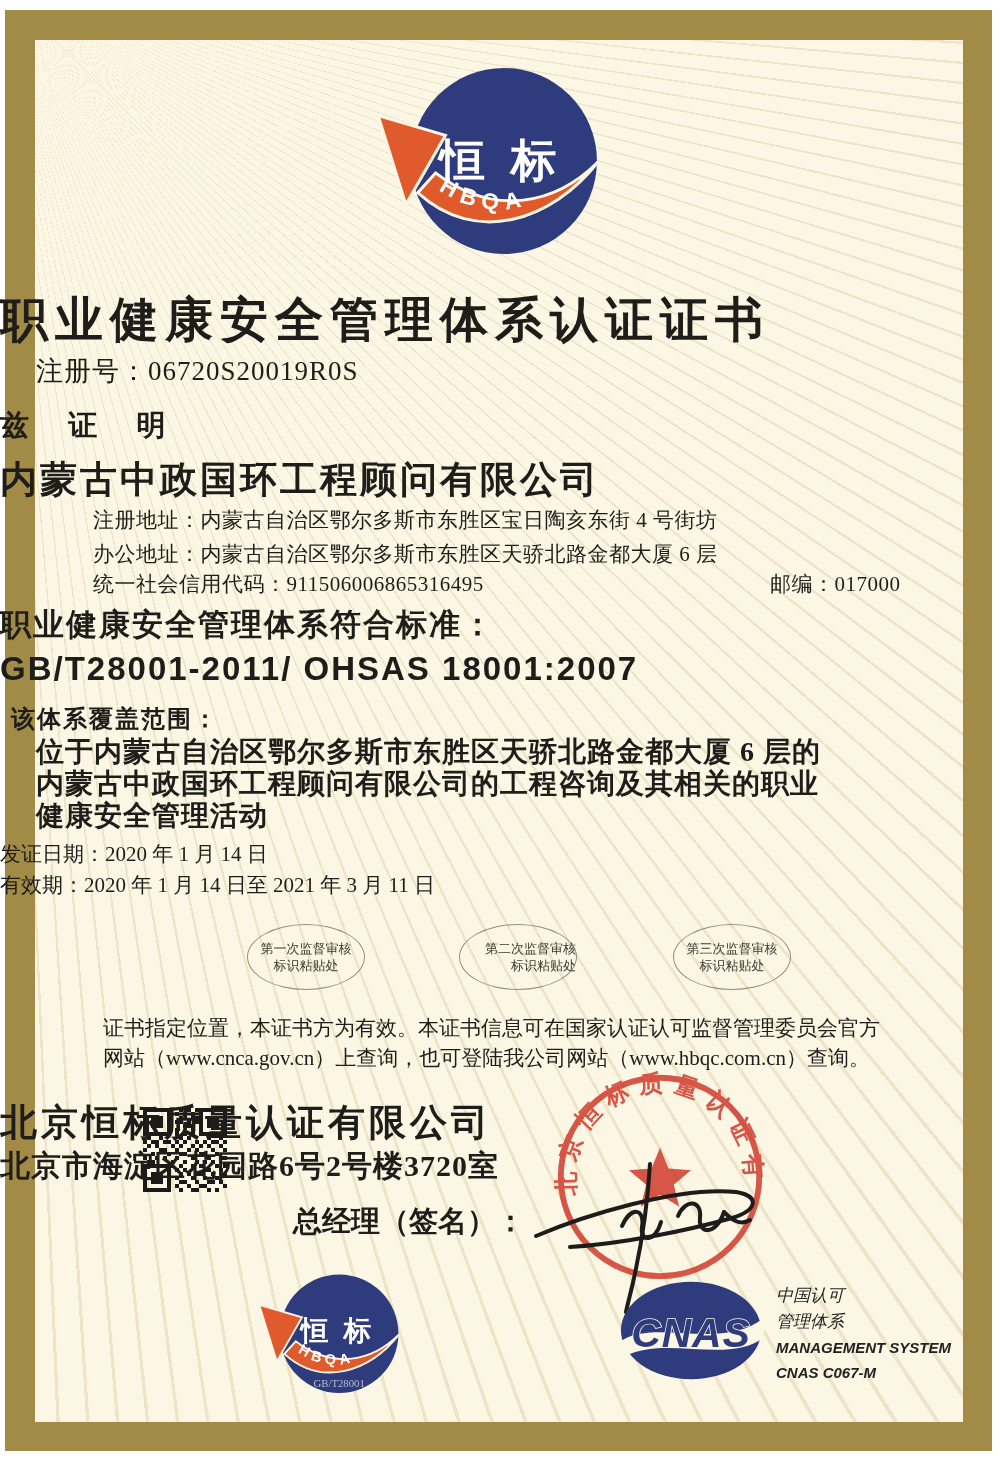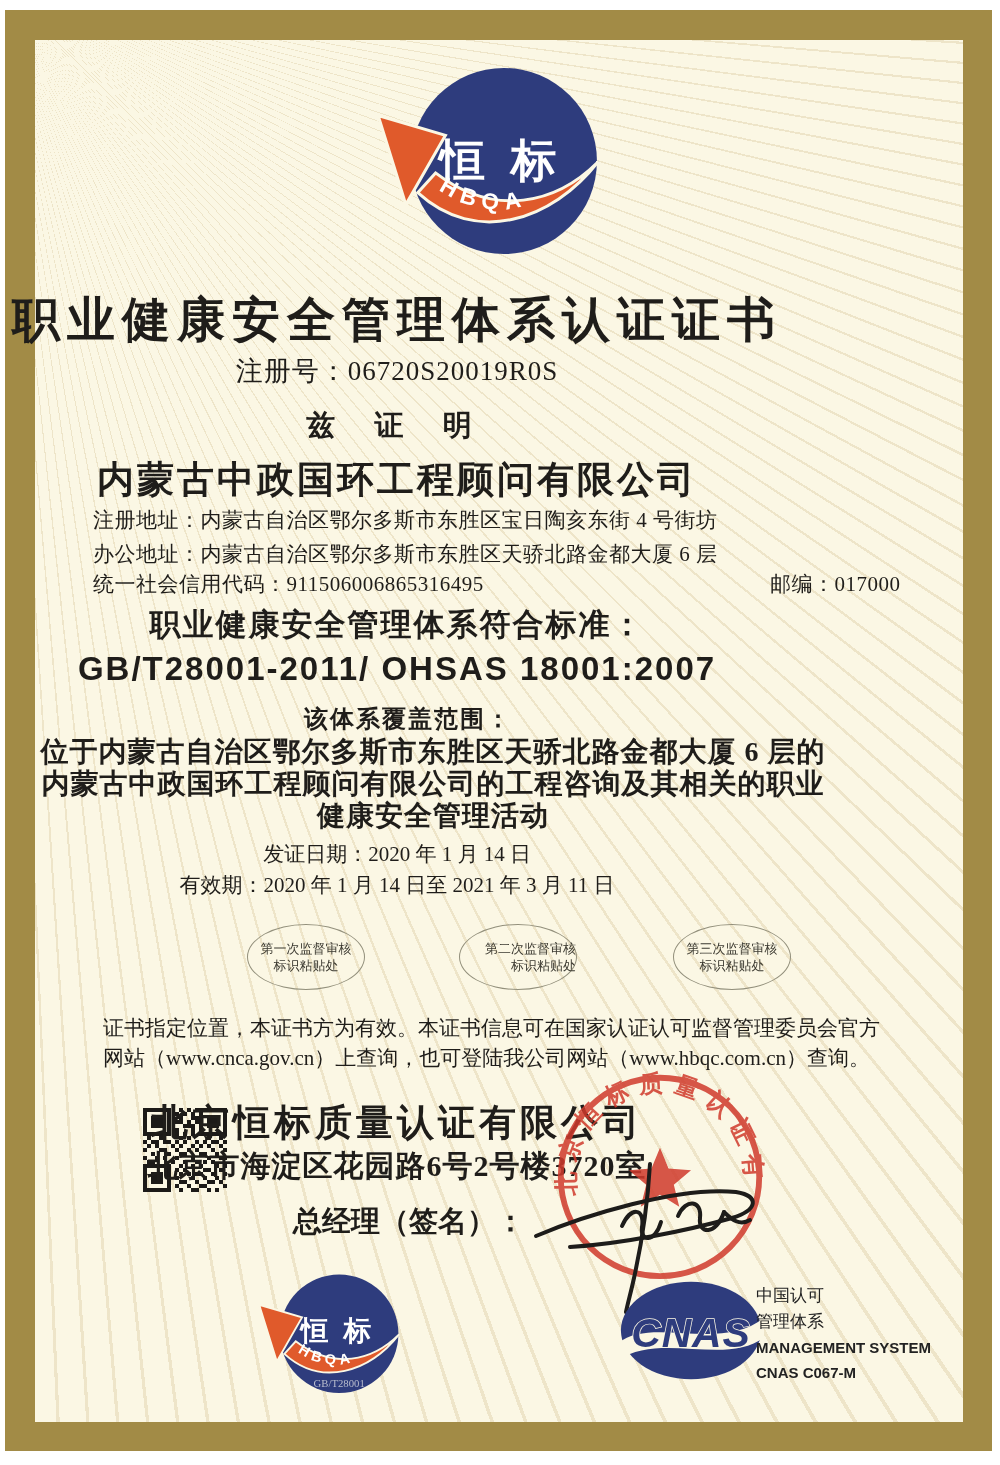--- a/index.html
+++ b/index.html
@@ -14,21 +14,21 @@
   }
   .inner{
     position:absolute;left:35px;top:40px;right:37px;bottom:43px;
     background:
       repeating-conic-gradient(from 10deg at -40px -60px,
         rgba(190,160,95,0) 0deg 1.05deg,
         rgba(185,155,90,0.20) 1.05deg 1.18deg),
       #fbf7e4;
   }
   .abs{position:absolute;}
-  .center{left:0;width:794px;text-align:center;}
+  .center{left:0;width:794px;}
   .title{font-size:48px;font-weight:bold;letter-spacing:7px;}
   .regline{font-size:27px;letter-spacing:1px;}
   .certify{font-size:29px;font-weight:bold;letter-spacing:16px;}
   .company{font-size:37px;font-weight:bold;letter-spacing:3px;}
   .addr{font-size:21px;letter-spacing:0.5px;}
   .stdhead{font-size:31px;font-weight:bold;letter-spacing:2px;}
   .stdcode{font-size:33px;font-weight:bold;font-family:"Liberation Sans","DejaVu Sans",sans-serif;letter-spacing:2px;}
   .scopehead{font-size:24px;font-weight:bold;letter-spacing:2px;}
   .scope{font-size:28px;font-weight:bold;letter-spacing:1px;line-height:31px;margin-left:36px;}
   .dates{font-size:21px;}
@@ -56,21 +56,21 @@
   <text x="140" y="113" font-size="46" font-weight="bold" fill="#ffffff" text-anchor="middle" letter-spacing="26">恒标</text>
   <polygon points="6,52 74,72 34,142" fill="#e05a2b" stroke="#fbf7e4" stroke-width="3"></polygon>
   <path d="M 46,130 C 105,184 182,158 228,99 C 186,141 124,156 64,110 Z" fill="#e05a2b" stroke="#fbf7e4" stroke-width="3"></path>
   <path id="hbqaArcTop" d="M 56,118 C 108,164 170,152 220,103" fill="none"></path>
   <text font-size="23" font-weight="bold" fill="#ffffff" letter-spacing="7" font-family="Liberation Sans, sans-serif">
     <textPath href="#hbqaArcTop" startOffset="14">HBQA</textPath>
   </text>
 </svg>
 
 <div class="abs center title" style="top:288px;">职业健康安全管理体系认证证书</div>
-<div class="abs center regline" style="top:353px;">
+<div class="abs center regline" style="top:353px;margin-left:36px;">
   <span>注册号：</span><span>06720S20019R0S</span>
 </div>
 <div class="abs center certify" style="top:406px;">兹 证 明</div>
 
 <div class="abs center company" style="top:455px;">内蒙古中政国环工程顾问有限公司</div>
 <div class="abs addr" style="left:93px;top:506px;">注册地址：内蒙古自治区鄂尔多斯市东胜区宝日陶亥东街 4 号街坊</div>
 <div class="abs addr" style="left:93px;top:540px;">办公地址：内蒙古自治区鄂尔多斯市东胜区天骄北路金都大厦 6 层</div>
 <div class="abs addr" style="left:93px;top:570px;">统一社会信用代码：911506006865316495</div>
 <div class="abs addr" style="left:770px;top:570px;">邮编：017000</div>
 
@@ -166,18 +166,18 @@
   </text>
   <text x="133" y="182" font-size="17" fill="#b9bdcd" text-anchor="middle" font-family="Liberation Serif, serif">GB/T28001</text>
 </svg>
 
 <svg class="abs" style="left:618px;top:1278px;" width="146" height="104" viewBox="0 0 150 105">
   <ellipse cx="75" cy="53" rx="72" ry="50" fill="#2e3c7d"></ellipse>
   <path d="M 0,66 C 35,38 105,76 150,40 L 150,60 C 112,90 42,54 0,84 Z" fill="#fbf7e4"></path>
   <text x="75" y="70" font-size="42" font-weight="bold" font-style="italic" text-anchor="middle" fill="#2e3c7d" stroke="#fbf7e4" stroke-width="1.5" paint-order="stroke" font-family="Liberation Sans, sans-serif" letter-spacing="1">CNAS</text>
 </svg>
 
-<div class="abs cnas-text" style="left:756px;top:1283px;">
+<div class="abs cnas-text" style="left:776px;top:1283px;font-style:italic;">
   <div class="cnas-cn">中国认可</div>
   <div class="cnas-cn">管理体系</div>
   <div class="cnas-en">MANAGEMENT SYSTEM</div>
   <div class="cnas-en">CNAS C067-M</div>
 </div>
 
 </body></html>

